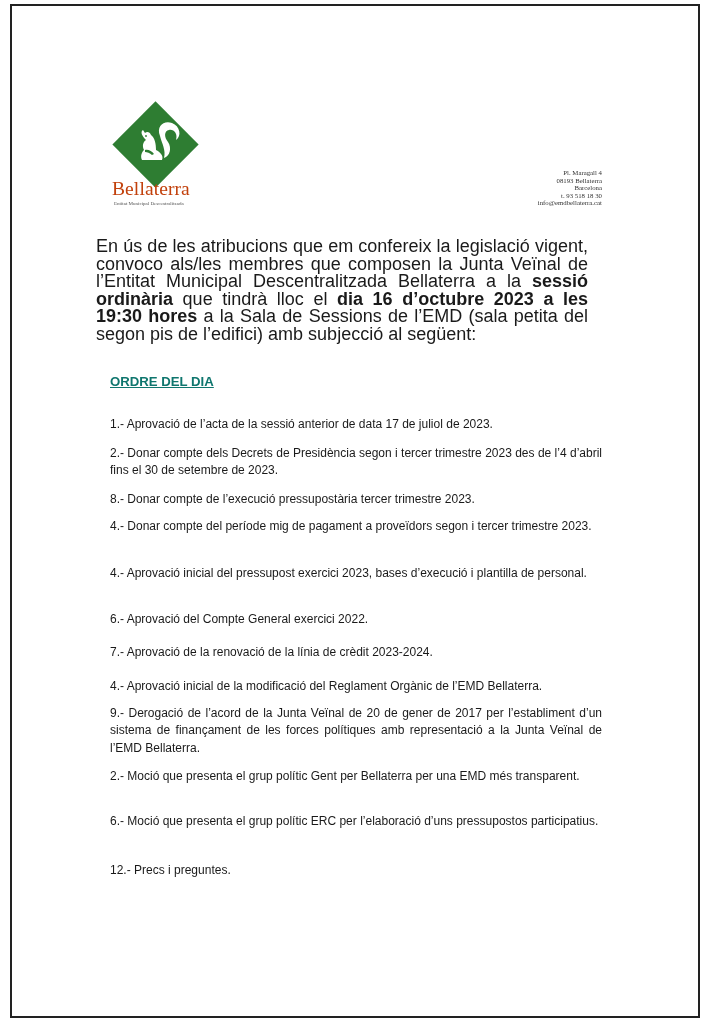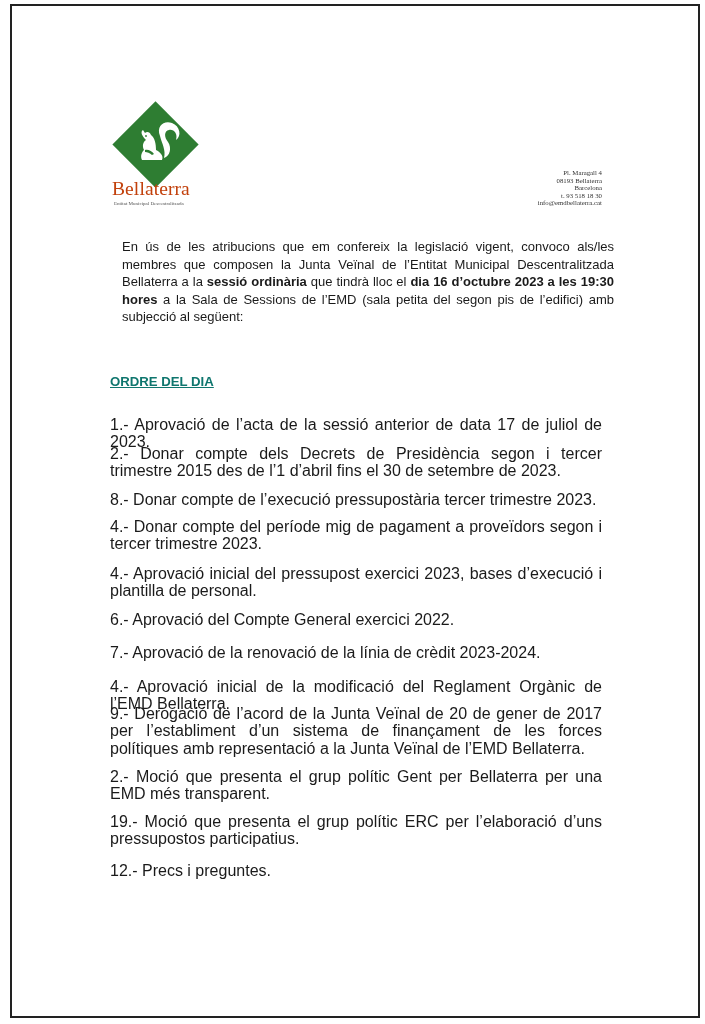--- a/index.html
+++ b/index.html
@@ -4,24 +4,24 @@
 <style>
   html, body { margin:0; padding:0; background:#ffffff; }
   body { width:705px; height:1024px; position:relative; overflow:hidden; }
   .frame { position:absolute; left:10px; top:4px; width:690px; height:1014px; border:2px solid #222; box-sizing:border-box; }
   .logo { position:absolute; left:112px; top:106px; width:88px; height:104px; }
   .diamond { position:absolute; left:13px; top:8px; width:61px; height:61px; background:#2e7d32; transform:rotate(45deg); }
   .squirrel { position:absolute; left:0; top:0; width:88px; height:80px; }
   .brand { position:absolute; left:0; top:72px; font-family:"Liberation Serif","DejaVu Serif",serif; font-size:19.5px; color:#c2410c; letter-spacing:0.1px; white-space:nowrap; }
   .brand-sub { position:absolute; left:2px; top:95px; font-family:"Liberation Serif","DejaVu Serif",serif; font-size:5px; color:#555; white-space:nowrap; }
   .address { position:absolute; right:103px; top:169px; font-family:"Liberation Serif","DejaVu Serif",serif; font-size:6.8px; line-height:7.6px; color:#333; text-align:right; }
-  .body-text { position:absolute; left:122px; width:492px; font-family:"Liberation Sans","DejaVu Sans",sans-serif; font-size:13px; line-height:17.6px; color:#1a1a1a; text-align:justify; }
+  .body-text { position:absolute; left:96px; width:492px; font-family:"Liberation Sans","DejaVu Sans",sans-serif; font-size:18px; line-height:17.6px; color:#1a1a1a; text-align:justify; }
   .intro { top:238px; }
   .heading { position:absolute; left:110px; top:374px; font-family:"Liberation Sans","DejaVu Sans",sans-serif; font-size:13.2px; font-weight:bold; text-decoration:underline; color:#0f766e; }
-  .agenda-item { position:absolute; left:110px; width:492px; font-family:"Liberation Sans","DejaVu Sans",sans-serif; font-size:16px; line-height:17.4px; color:#1a1a1a; text-align:justify; }
+  .agenda-item { position:absolute; left:110px; width:492px; font-family:"Liberation Sans","DejaVu Sans",sans-serif; font-size:12px; line-height:17.4px; color:#1a1a1a; text-align:justify; }
   b { font-weight:bold; }
 </style>
 </head>
 <body>
 
 <div class="frame"></div>
 
 <div class="logo">
   <div class="diamond"></div>
   <svg class="squirrel" viewBox="0 0 88 80">
@@ -46,23 +46,23 @@
   <div>Barcelona</div>
   <div>t. 93 518 18 30</div>
   <div>info@emdbellaterra.cat</div>
 </div>
 
 <div class="body-text intro"><span>En ús de les atribucions que em confereix la legislació vigent, convoco als/les membres que composen la Junta Veïnal de l’Entitat Municipal Descentralitzada Bellaterra a la </span><b>sessió ordinària</b><span> que tindrà lloc el </span><b>dia 16 d’octubre 2023 a les 19:30 hores</b><span> a la Sala de Sessions de l’EMD (sala petita del segon pis de l’edifici) amb subjecció al següent:</span></div>
 
 <div class="heading">ORDRE DEL DIA</div>
 
 <div class="agenda-item" style="top:416px">1.- Aprovació de l’acta de la sessió anterior de data 17 de juliol de 2023.</div>
-<div class="agenda-item" style="top:445px">2.- Donar compte dels Decrets de Presidència segon i tercer trimestre 2015 des de l’1 d’abril fins el 30 de setembre de 2023.</div>
+<div class="agenda-item" style="top:445px">2.- Donar compte dels Decrets de Presidència segon i tercer trimestre 2023 des de l’4 d’abril fins el 30 de setembre de 2023.</div>
 <div class="agenda-item" style="top:491px">8.- Donar compte de l’execució pressupostària tercer trimestre 2023.</div>
 <div class="agenda-item" style="top:518px">4.- Donar compte del període mig de pagament a proveïdors segon i tercer trimestre 2023.</div>
 <div class="agenda-item" style="top:565px">4.- Aprovació inicial del pressupost exercici 2023, bases d’execució i plantilla de personal.</div>
 <div class="agenda-item" style="top:611px">6.- Aprovació del Compte General exercici 2022.</div>
 <div class="agenda-item" style="top:644px">7.- Aprovació de la renovació de la línia de crèdit 2023-2024.</div>
 <div class="agenda-item" style="top:678px">4.- Aprovació inicial de la modificació del Reglament Orgànic de l’EMD Bellaterra.</div>
 <div class="agenda-item" style="top:705px">9.-  Derogació de l’acord de la Junta Veïnal de 20 de gener de 2017 per l’establiment d’un sistema de finançament de les forces polítiques amb representació a la Junta Veïnal de l’EMD Bellaterra.</div>
 <div class="agenda-item" style="top:768px">2.- Moció que presenta el grup polític Gent per Bellaterra per una EMD més transparent.</div>
-<div class="agenda-item" style="top:813px">19.- Moció que presenta el grup polític ERC per l’elaboració d’uns pressupostos participatius.</div>
+<div class="agenda-item" style="top:813px">6.- Moció que presenta el grup polític ERC per l’elaboració d’uns pressupostos participatius.</div>
 <div class="agenda-item" style="top:862px">12.- Precs i preguntes.</div>
 
 </body></html>

